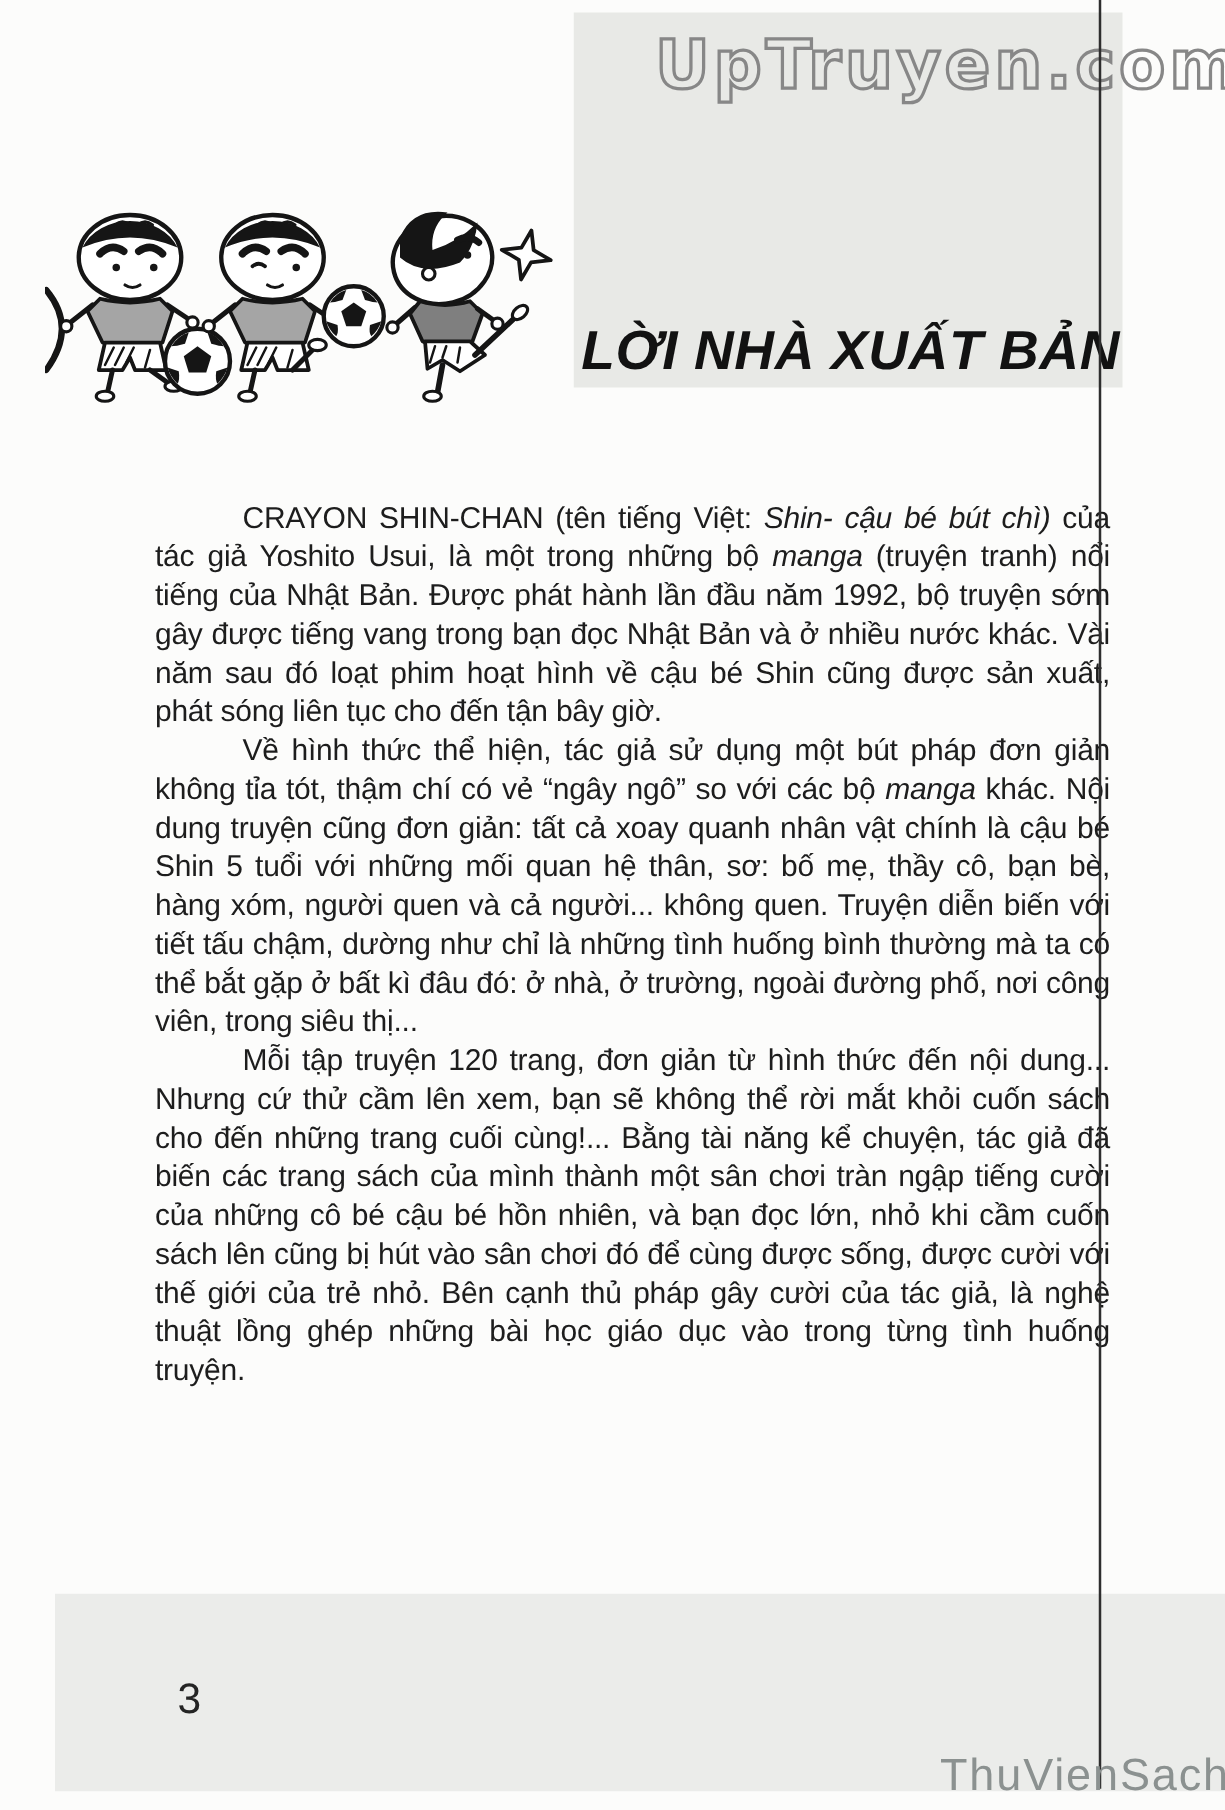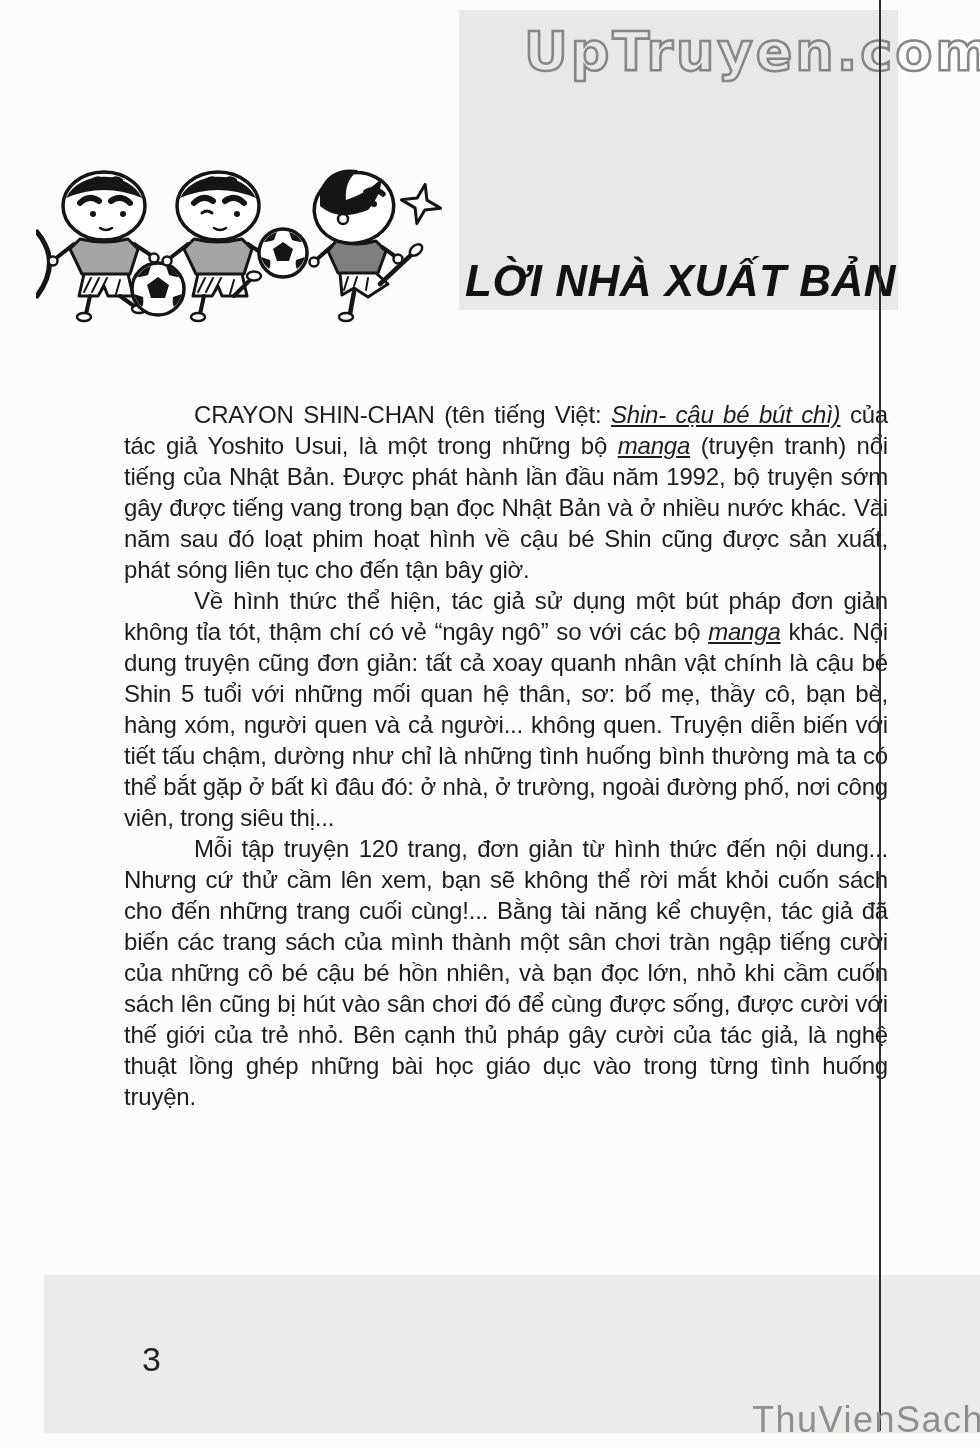--- a/index.html
+++ b/index.html
@@ -69,21 +69,21 @@
     color: #1d1d1d;
     font-size: 24px;
     line-height: 31px;
     letter-spacing: -0.2px;
     text-align: justify;
   }
   .body-text p {
     margin: 0;
     text-indent: 70px;
   }
-  .body-text i { font-style: italic; text-decoration: underline; }
+  .body-text i { font-style: italic; }
 
   .bottom-bar {
     position: absolute;
     left: 8px; top: 1275px;
     width: 968px; height: 158px;
     background: #ebeceа;
     background-color: #ebecea;
   }
 
   .page-number {

